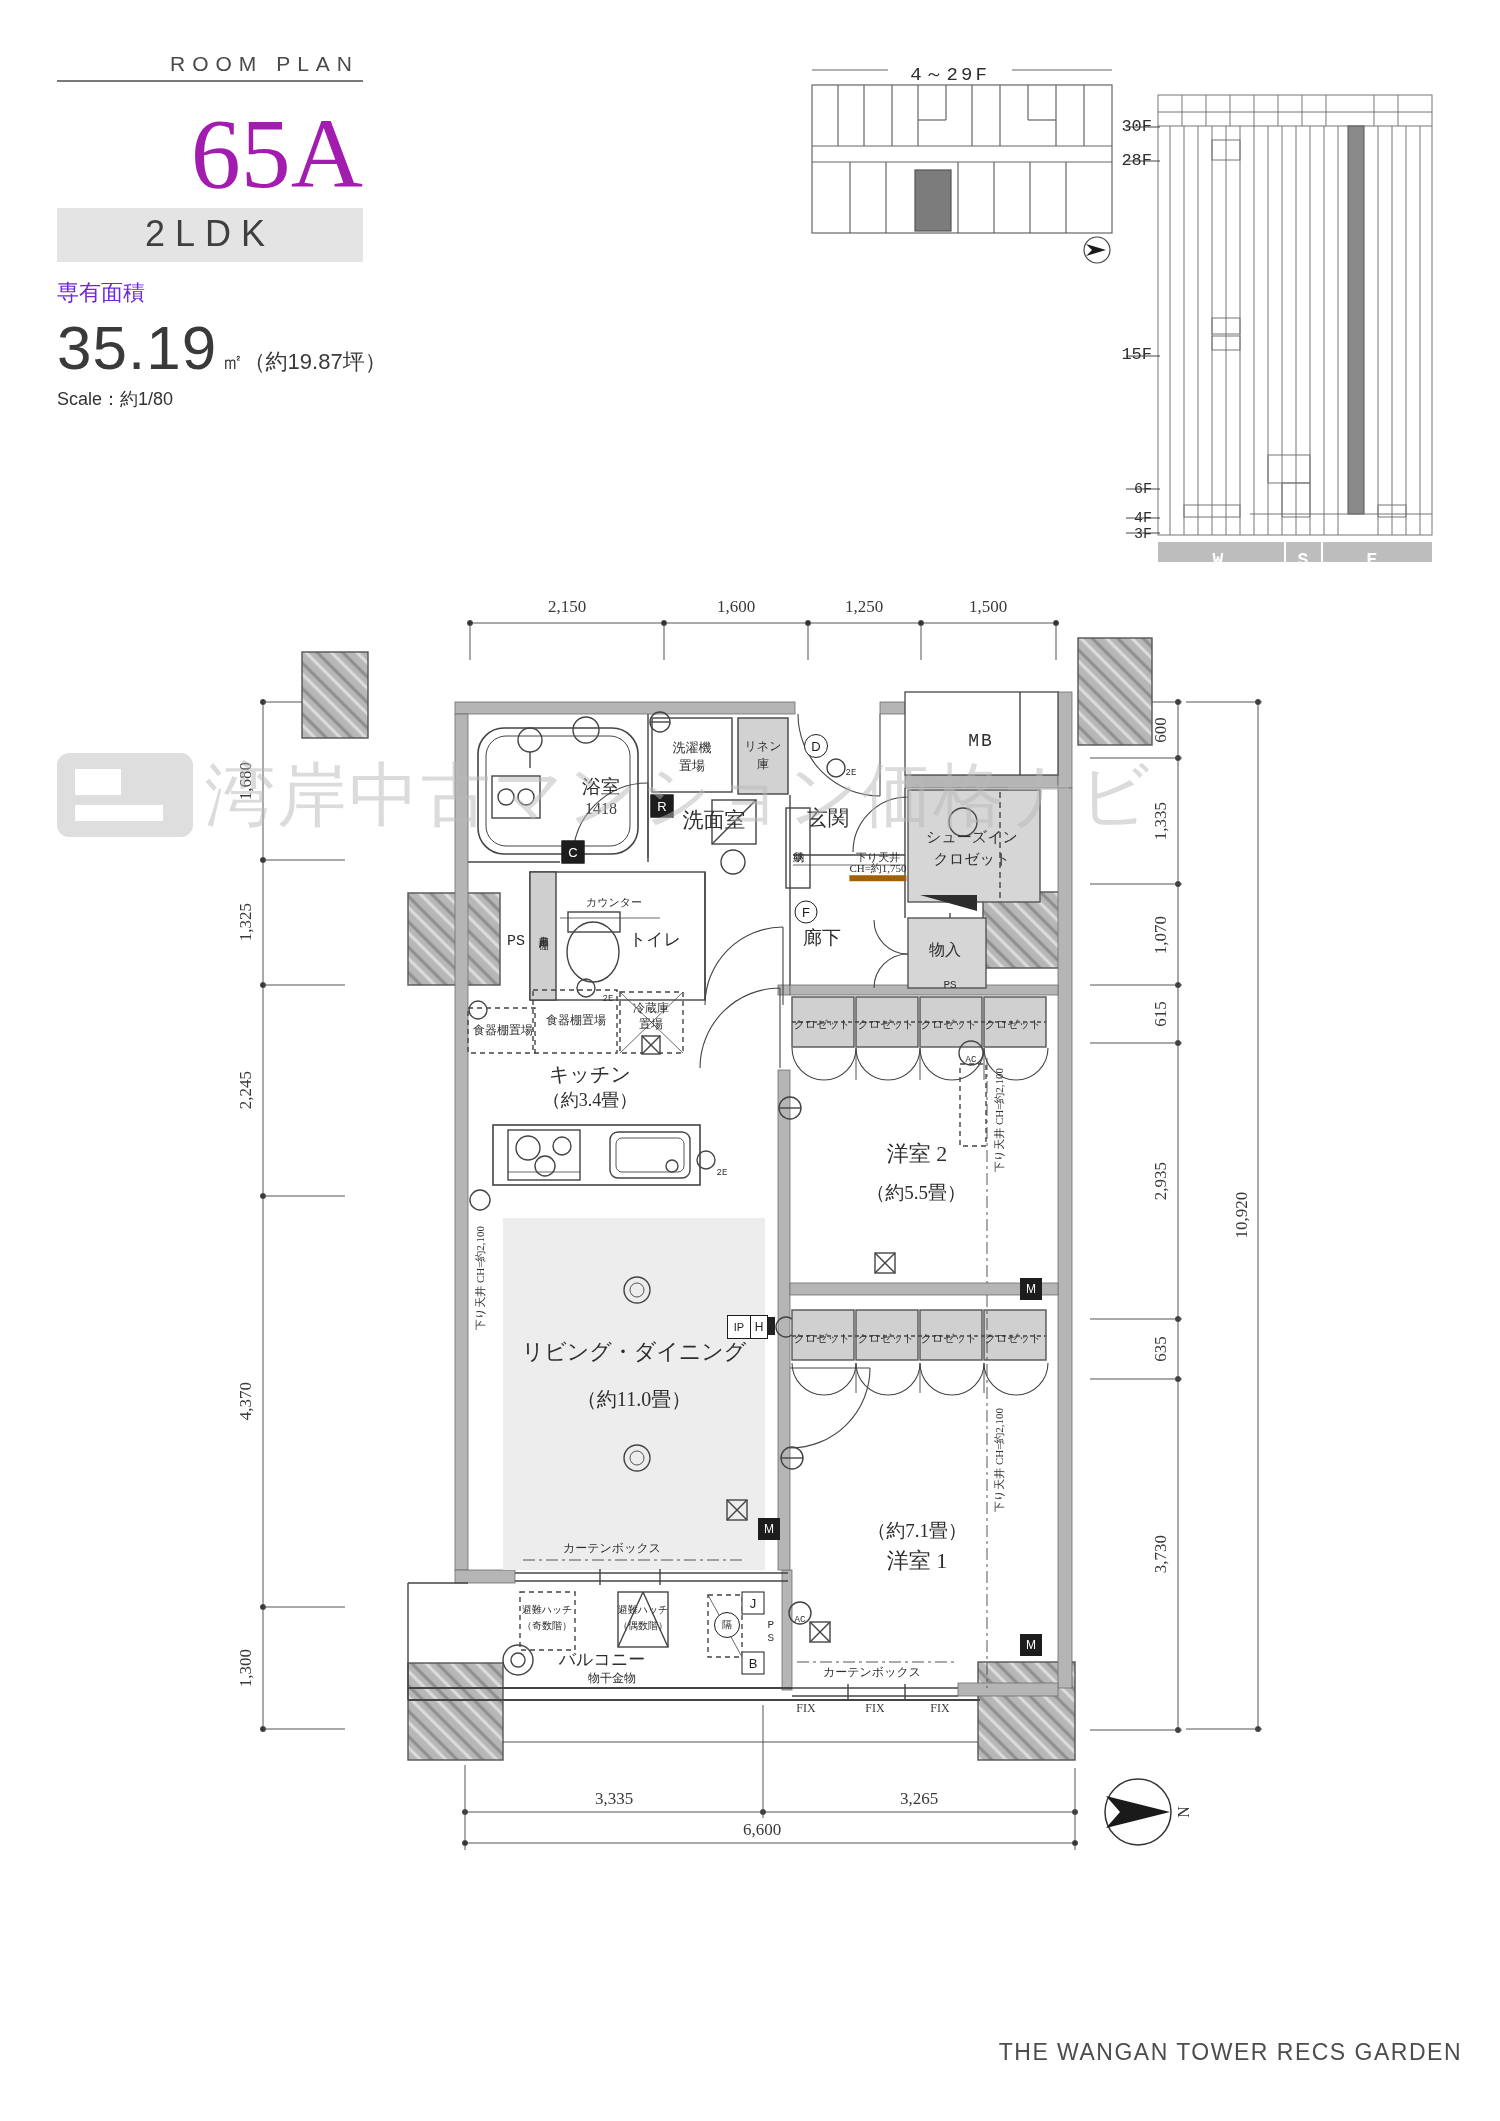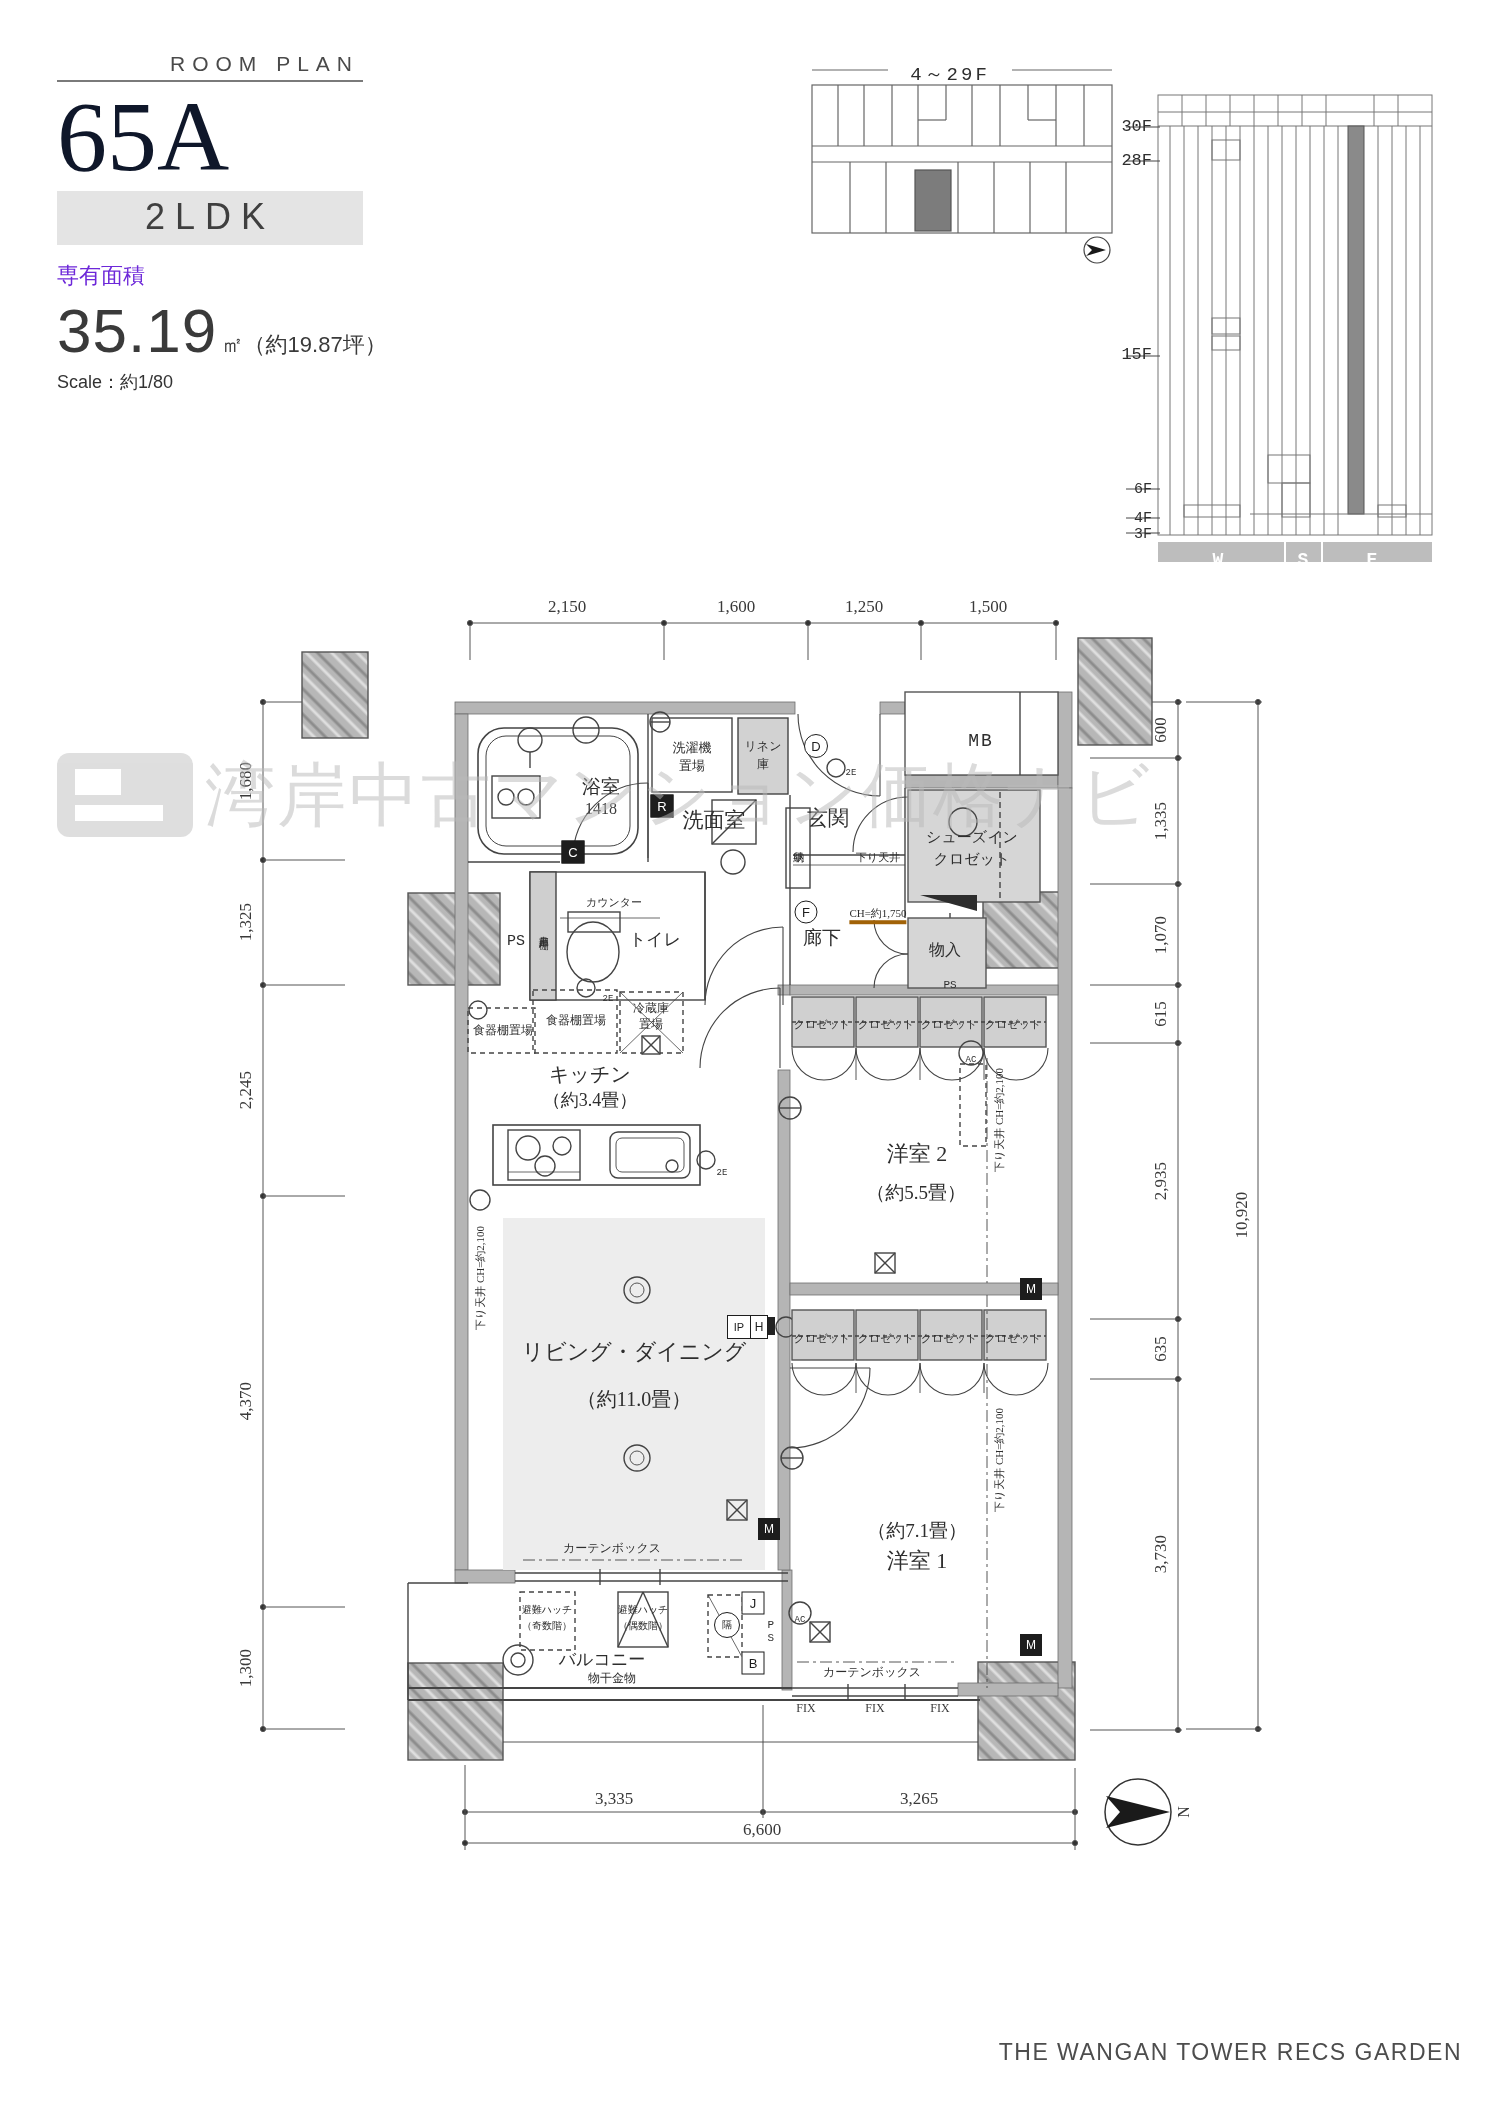--- a/index.html
+++ b/index.html
@@ -23,21 +23,21 @@
       justify-content:center;border:1.5px solid #1d1d1d;background:#fff;color:#1d1d1d;
       font-family:"Liberation Sans",sans-serif;z-index:3;}
   .mkd{background:#1d1d1d;color:#fff;}
   .mkc{border-radius:50%;}
   
   .hdr{position:absolute;left:57px;top:52px;width:306px;z-index:3;color:#3d3d3d;}
   .hdr .eyebrow{text-align:right;font-size:21px;letter-spacing:7px;color:#4a4a4a;
       font-family:"Liberation Sans",sans-serif;padding-right:4px;}
   .hdr .rule{border-bottom:2px solid #7a7a7a;margin-top:4px;}
   .hdr .unit{font-family:"Liberation Serif","DejaVu Serif",serif;font-size:100px;
-      text-align:left;line-height:1.05;margin-top:2px;color:#0f172a;}
+      text-align:right;line-height:1.05;margin-top:19px;color:#a21caf;}
   .hdr .band{background:#e4e4e4;text-align:center;font-size:36px;letter-spacing:10px;
       color:#3f3f3f;padding:5px 0 7px 0;margin-top:2px;font-family:"Liberation Sans",sans-serif;}
   .hdr .cap{font-size:22px;margin-top:16px;color:#6d28d9;}
   .hdr .arearow{margin-top:4px;white-space:nowrap;}
   .hdr .bignum{font-size:62px;color:#3a3a3a;letter-spacing:1px;}
   .hdr .suffix{font-size:22px;color:#3a3a3a;}
   .hdr .balc{font-size:20px;margin-top:10px;color:#333;}
   .hdr .scale{font-size:18px;margin-top:4px;color:#333;}
   
   .wm{position:absolute;left:205px;top:796px;transform:translate(0,-50%);font-size:70px;
@@ -454,21 +454,21 @@
 <span class="lbl s13" style="left:692px;top:766px">置場</span>
 <span class="lbl s12" style="left:763px;top:746px">リネン</span>
 <span class="lbl s12" style="left:763px;top:764px">庫</span>
 <span class="lbl s21" style="left:714px;top:820px">洗面室</span>
 <span class="lbl stack s11" style="left:798px;top:843px">収納</span>
 <span class="lbl s21" style="left:828px;top:818px">玄関</span>
 <span class="lbl s15" style="left:972px;top:838px">シューズイン</span>
 <span class="lbl s15" style="left:972px;top:860px">クロゼット</span>
 <span class="lbl sans s18" style="left:981px;top:733px;letter-spacing:2px">MB</span>
 <span class="lbl s11" style="left:878px;top:858px">下り天井</span>
-<span class="lbl s11" style="left:878px;top:916px;border-bottom:4px solid #a16207">CH=約1,750</span>
+<span class="lbl s11" style="left:878px;top:872px;border-bottom:6px solid #a16207">CH=約1,750</span>
 <span class="lbl s14" style="left:945px;top:950px">物入</span>
 <span class="lbl sans s11" style="left:950px;top:978px">PS</span>
 <span class="lbl s19" style="left:822px;top:938px">廊下</span>
 <span class="lbl s17" style="left:655px;top:940px">トイレ</span>
 <span class="lbl s11" style="left:614px;top:903px">カウンター</span>
 <span class="lbl stack s10" style="left:543px;top:930px">上部吊戸棚</span>
 <span class="lbl sans s15" style="left:516px;top:934px">PS</span>
 <span class="lbl s12" style="left:503px;top:1030px">食器棚置場</span>
 <span class="lbl s12" style="left:576px;top:1020px">食器棚置場</span>
 <span class="lbl s12" style="left:651px;top:1008px">冷蔵庫</span>

